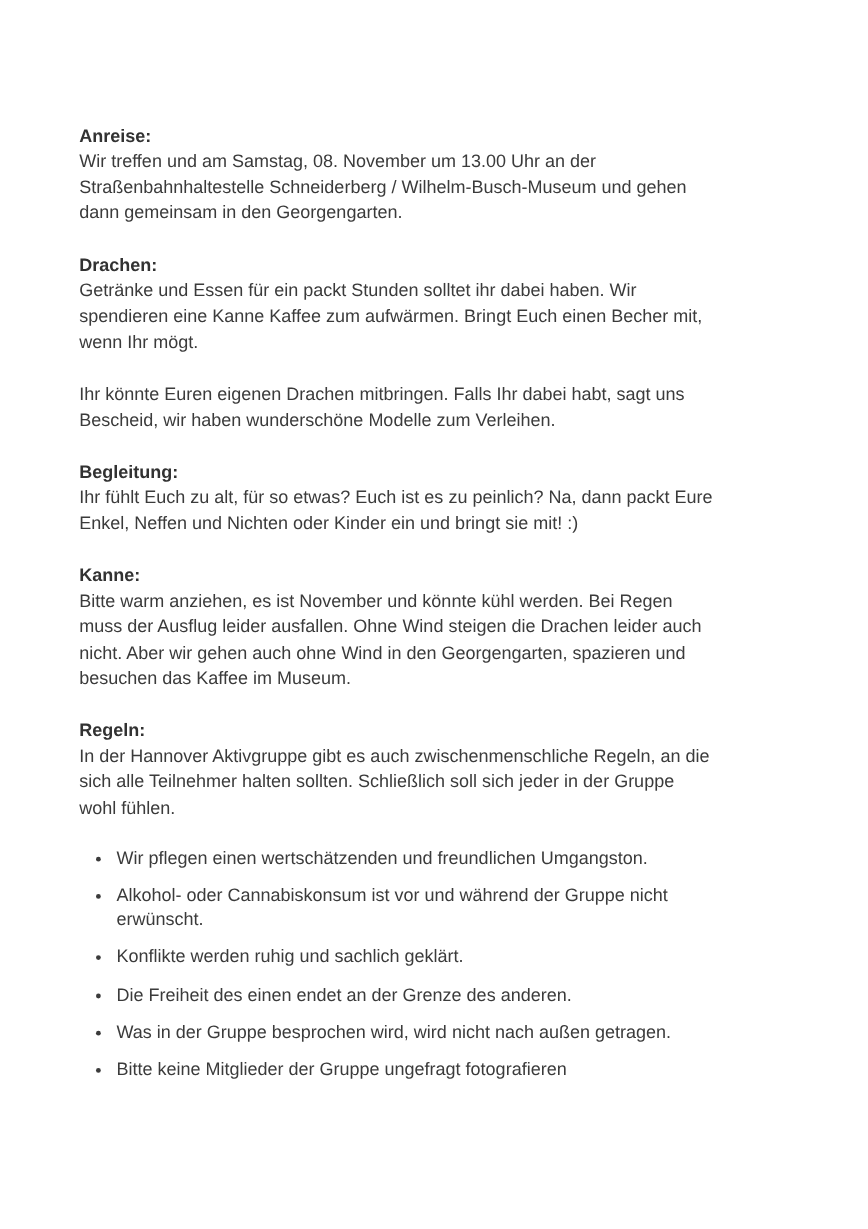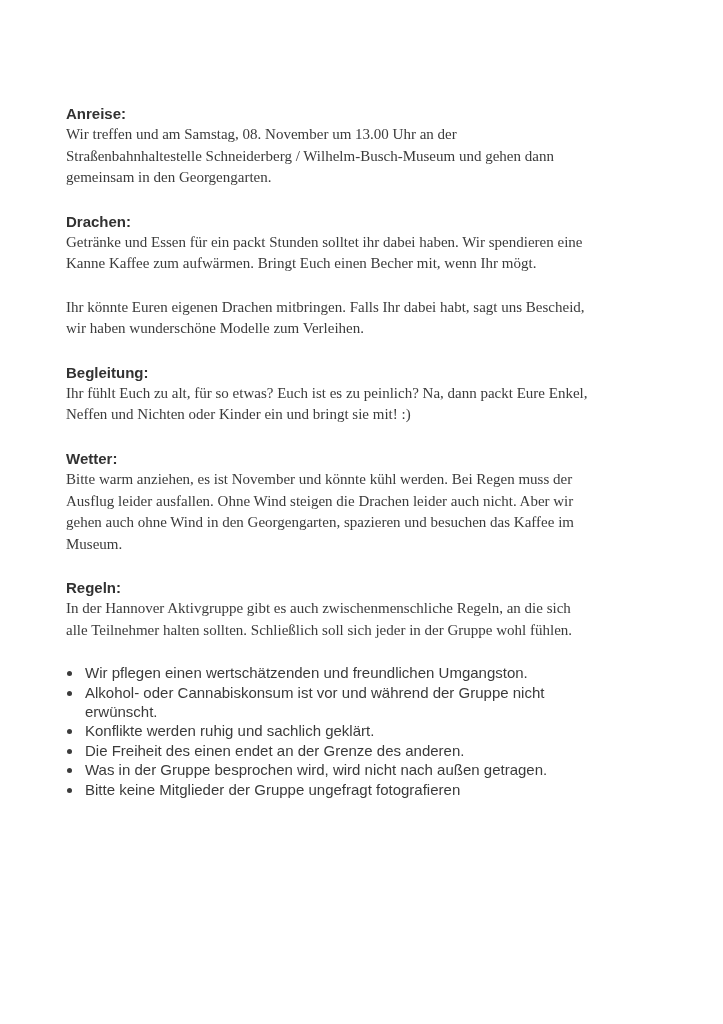--- a/index.html
+++ b/index.html
@@ -28,30 +28,29 @@
     margin: 0;
     padding: 0;
     font-size: 15px;
     font-weight: 700;
     color: #323232;
     line-height: 21.4px;
   }
   .doc-section p {
     margin: 0;
     padding: 0;
-    font-family: Liberation Serif, serif;
   }
   ul.rules {
     margin: 0;
     padding: 0 0 0 17px;
     list-style: disc;
     max-width: 590px;
   }
   ul.rules li {
-    margin: 0;
+    margin: 12px;
     padding: 0 0 0 2px;
     line-height: 19.4px;
   }
 </style>
 </head>
 <body>
 
 <div class="page">
 
   <section class="doc-section">
@@ -67,21 +66,21 @@
   <section class="doc-section">
     <p>Ihr könnte Euren eigenen Drachen mitbringen. Falls Ihr dabei habt, sagt uns Bescheid, wir haben wunderschöne Modelle zum Verleihen.</p>
   </section>
 
   <section class="doc-section">
     <h3>Begleitung:</h3>
     <p>Ihr fühlt Euch zu alt, für so etwas? Euch ist es zu peinlich? Na, dann packt Eure Enkel, Neffen und Nichten oder Kinder ein und bringt sie mit! :)</p>
   </section>
 
   <section class="doc-section">
-    <h3>Wetter:</h3>
+    <h3>Kanne:</h3>
     <p>Bitte warm anziehen, es ist November und könnte kühl werden. Bei Regen muss der Ausflug leider ausfallen. Ohne Wind steigen die Drachen leider auch nicht. Aber wir gehen auch ohne Wind in den Georgengarten, spazieren und besuchen das Kaffee im Museum.</p>
   </section>
 
   <section class="doc-section">
     <h3>Regeln:</h3>
     <p>In der Hannover Aktivgruppe gibt es auch zwischenmenschliche Regeln, an die sich alle Teilnehmer halten sollten. Schließlich soll sich jeder in der Gruppe wohl fühlen.</p>
   </section>
 
   <ul class="rules">
     <li>Wir pflegen einen wertschätzenden und freundlichen Umgangston.</li>

